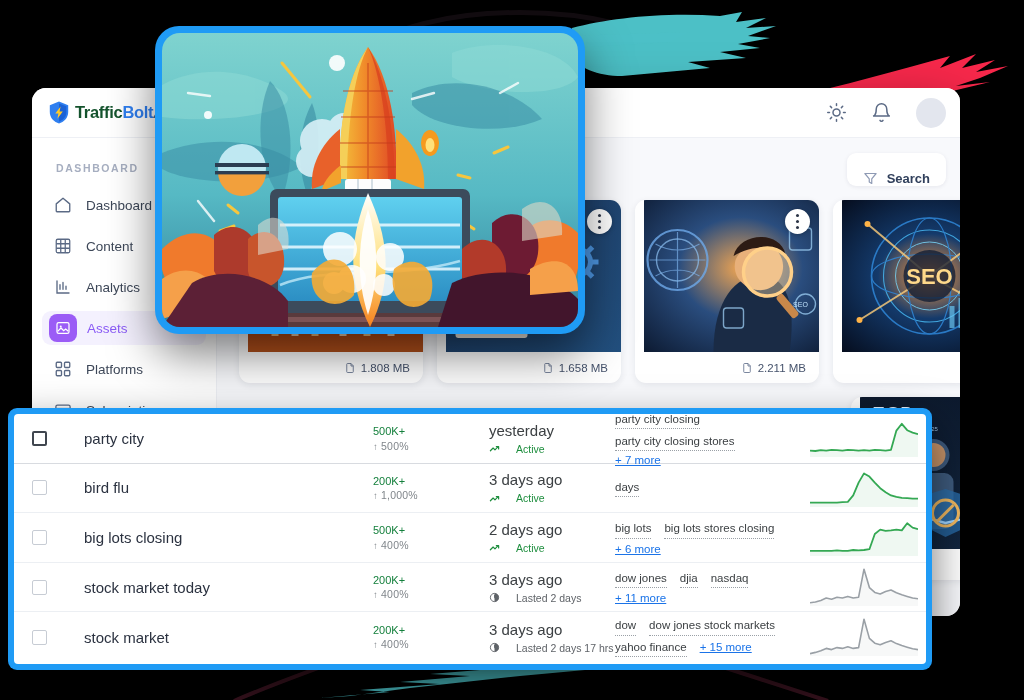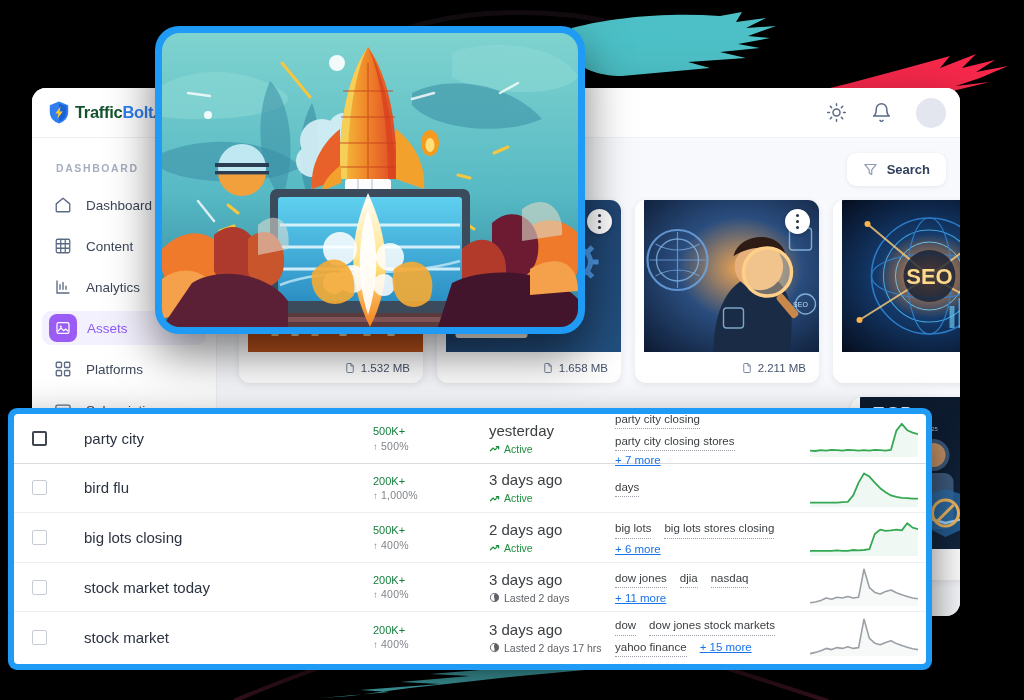--- a/index.html
+++ b/index.html
@@ -88,21 +88,21 @@
   #content-toolbar {
     display: flex; align-items: center; height: 62px; padding: 0 14px 0 22px;
   }
   #primary-btn {
     background: #8b5cf6; color: #ffffff; border: none; border-radius: 9px;
     height: 32px; min-width: 92px; padding: 0 16px;
     font-size: 13px; font-weight: 600; cursor: pointer;
     font-family: "Liberation Sans", sans-serif;
   }
   #search-box {
-    margin-left: auto; display: flex; align-items: center; gap: 9px;
+    margin-left: auto; display: flex; align-items: flex-end; gap: 9px;
     background: #ffffff; border-radius: 9px; height: 33px; padding: 0 16px;
     box-shadow: 0 1px 4px rgba(20,30,60,0.08);
     color: #31405c; font-size: 13px; font-weight: 600; cursor: pointer;
     white-space: nowrap;
   }
   #search-box svg { width: 15px; height: 15px; color: #8e9ab4; }
 
   
   #asset-grid {
     display: flex; gap: 14px; padding: 0 0 0 22px;
@@ -174,21 +174,21 @@
   .cell-vol {
     width: 120px; flex: 0 0 auto; text-align: left; padding-left: 4px;
   }
   .vol-main { font-size: 11px; color: #15803d; line-height: 1.15; }
   .vol-sub { font-size: 10.5px; color: #80868b; letter-spacing: .2px; margin-top: 2px; }
   .vol-sub .arrow { font-size: 9.5px; }
 
   .cell-time { width: 126px; flex: 0 0 auto; }
   .time-main { font-size: 15px; color: #3c4043; line-height: 1.2; }
   .time-sub {
-    font-size: 10.5px; margin-top: 3px; display: flex; align-items: center; gap: 4px;
+    font-size: 10.5px; margin-top: 3px; display: flex; align-items: center; gap: 16px;
   }
   .time-sub.active { color: #1e8e3e; }
   .time-sub.ended  { color: #5f6368; }
   .time-sub svg { width: 11px; height: 11px; flex: 0 0 auto; }
 
   .cell-kw { flex: 1 1 auto; min-width: 0; padding-right: 8px; }
   .kw-line { display: flex; flex-wrap: wrap; align-items: baseline; gap: 4px 13px; }
   .kw {
     font-size: 11.5px; color: #3c4043;
     border-bottom: 1px dotted #9aa0a6; line-height: 1.5; white-space: nowrap;
@@ -358,21 +358,21 @@
                 <i></i>
                 <i></i>
                 <i></i>
               </div>
           </div>
           <div class="asset-meta">
             <svg viewBox="0 0 24 24" fill="none" stroke="currentColor" stroke-width="1.8" stroke-linejoin="round">
                 <path d="M14 3H7a1.5 1.5 0 0 0-1.5 1.5v15A1.5 1.5 0 0 0 7 21h10a1.5 1.5 0 0 0 1.5-1.5V7.5z"></path>
                 <path d="M14 3v5h4.5"></path>
               </svg>
-            <span>1.532 MB</span>
+            <span>1.808 MB</span>
           </div>
         </div>
 
         <div class="asset-card">
           <div class="asset-thumb">
             <svg viewBox="0 0 184 152" preserveAspectRatio="xMidYMid slice">
               <defs>
                   <linearGradient id="g2" x1="0" y1="0" x2="1" y2="1">
                     <stop offset="0" stop-color="#1d3a63"></stop>
                     <stop offset="1" stop-color="#22507f"></stop>

